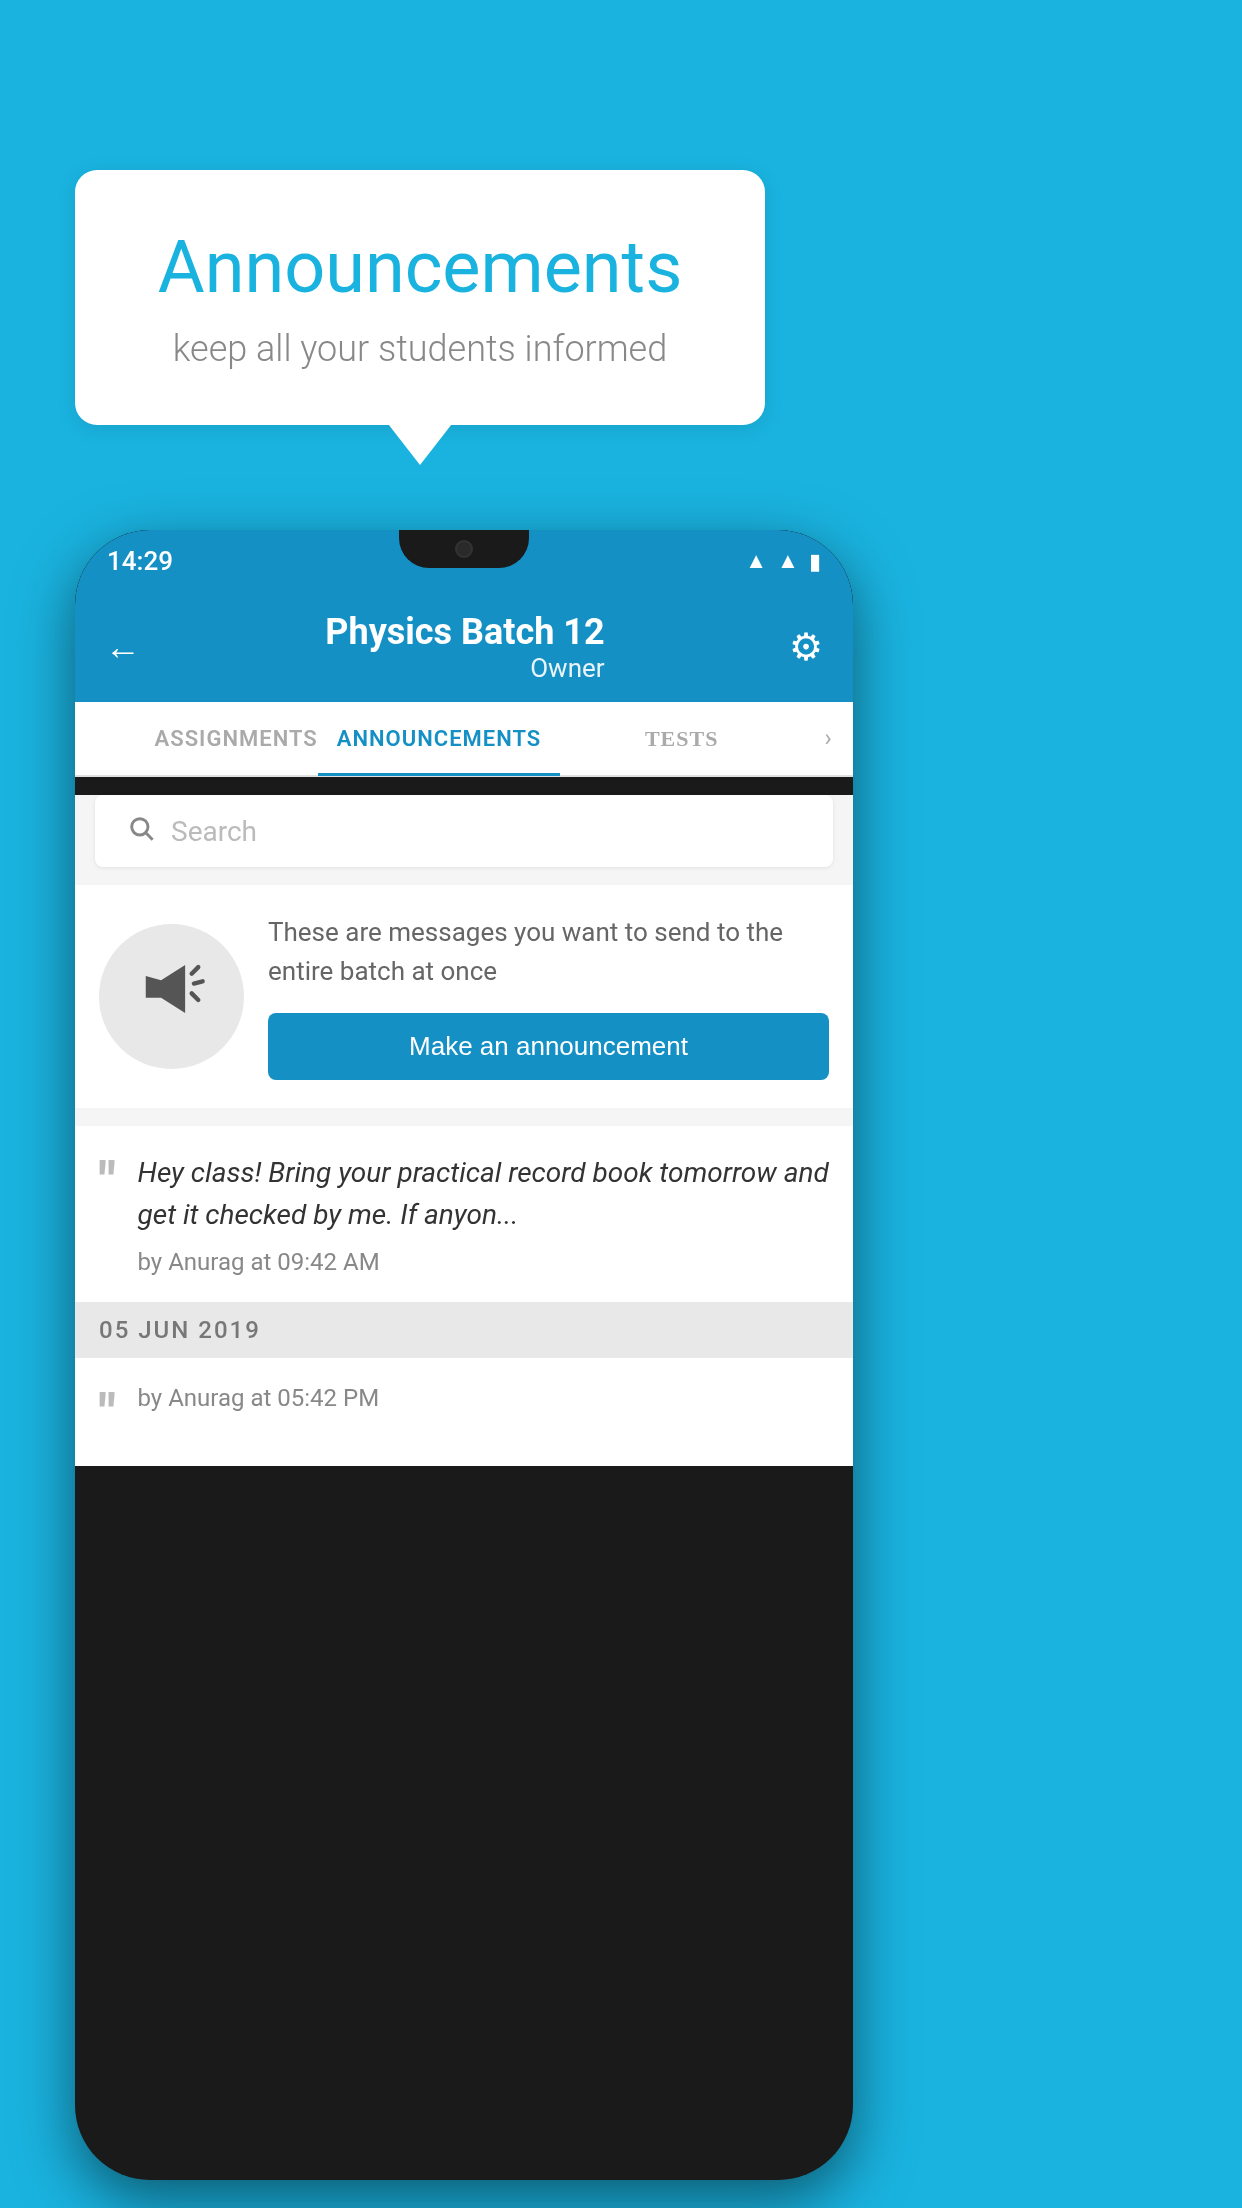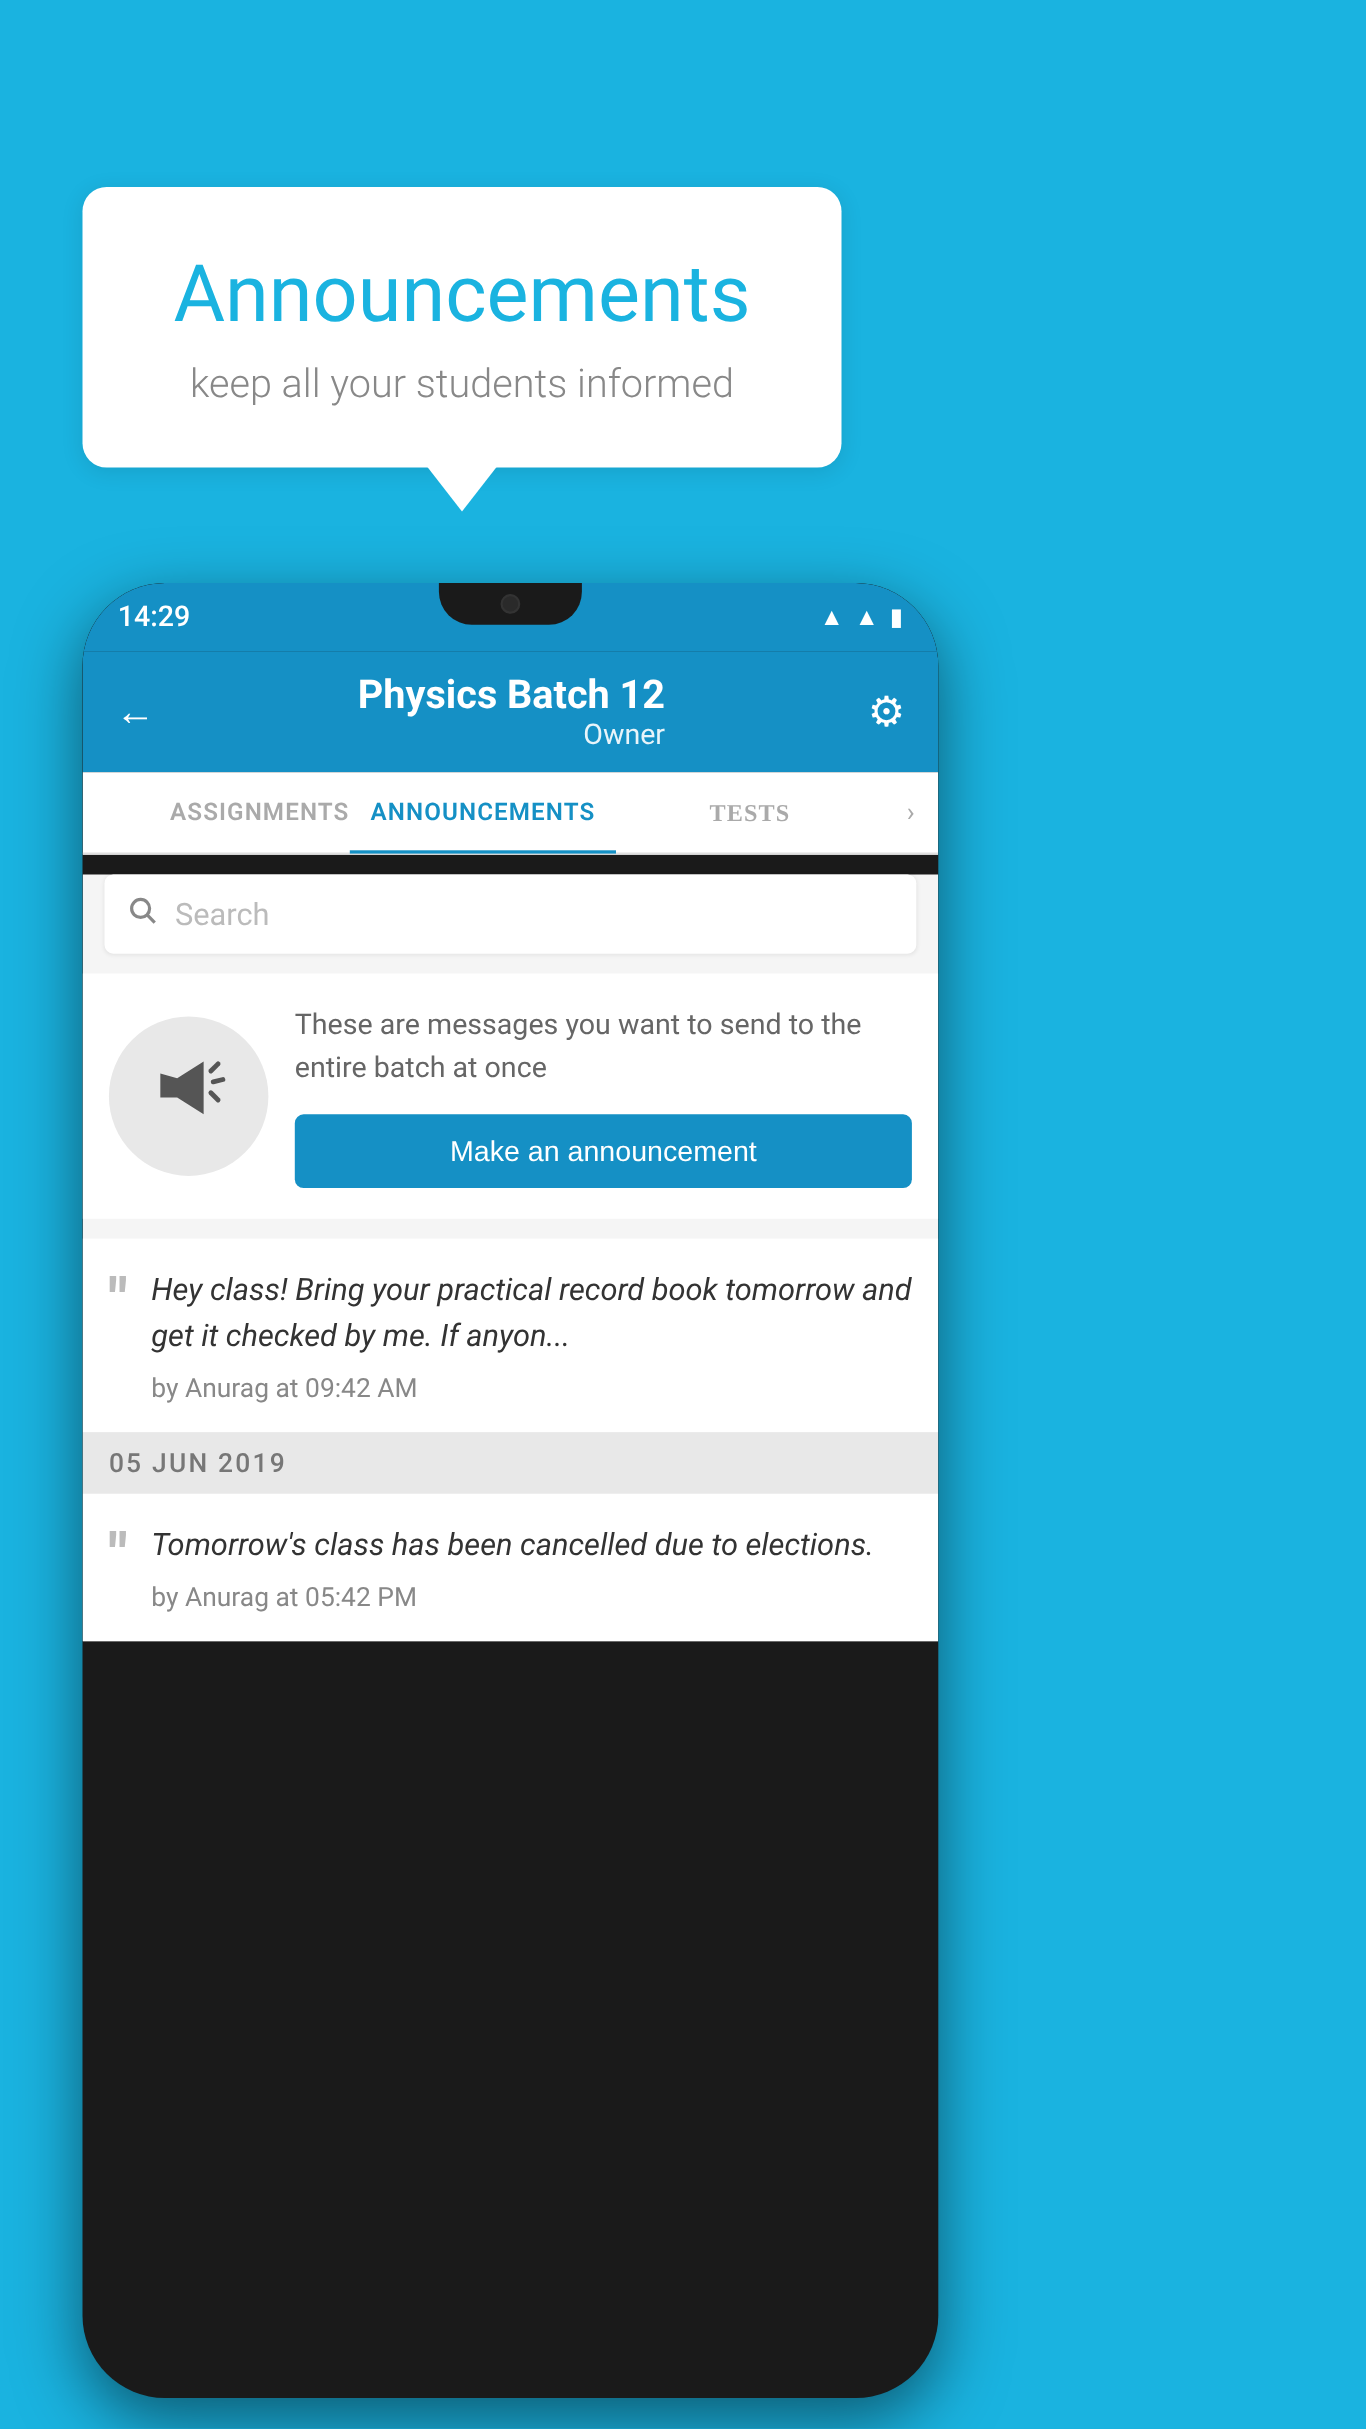--- a/index.html
+++ b/index.html
@@ -185,21 +185,21 @@
     }
 
     
     .search-bar {
       background: white;
       margin: 18px 20px;
       border-radius: 8px;
       height: 72px;
       display: flex;
       align-items: center;
-      padding: 0 20px;
+      padding: 0 32px;
       gap: 16px;
       box-shadow: 0 1px 4px rgba(0,0,0,0.08);
     }
     .search-icon-wrap {
       color: #888;
       font-size: 30px;
     }
     .search-text {
       font-size: 28px;
       color: #bbb;
@@ -375,19 +375,18 @@
         </div>
       </div>
 
       <div class="date-divider">
         <span>05  JUN  2019</span>
       </div>
 
       <div class="announcement-item">
         <div class="quote-icon">"</div>
         <div class="announcement-content">
-          <div class="announcement-text">Tomorrow's class has been cancelled due to elections.</div>
           <div class="announcement-author">by Anurag at 05:42 PM</div>
         </div>
       </div>
     </div>
   </div>
 </div>
 
 </body></html>

